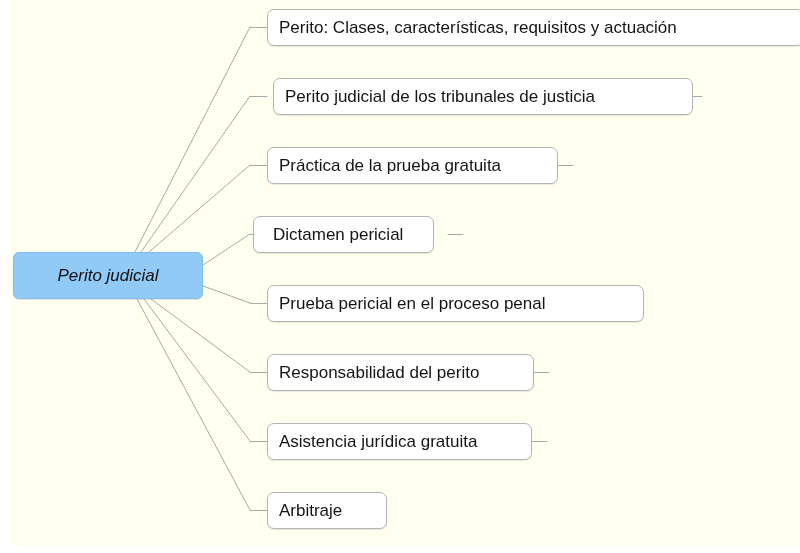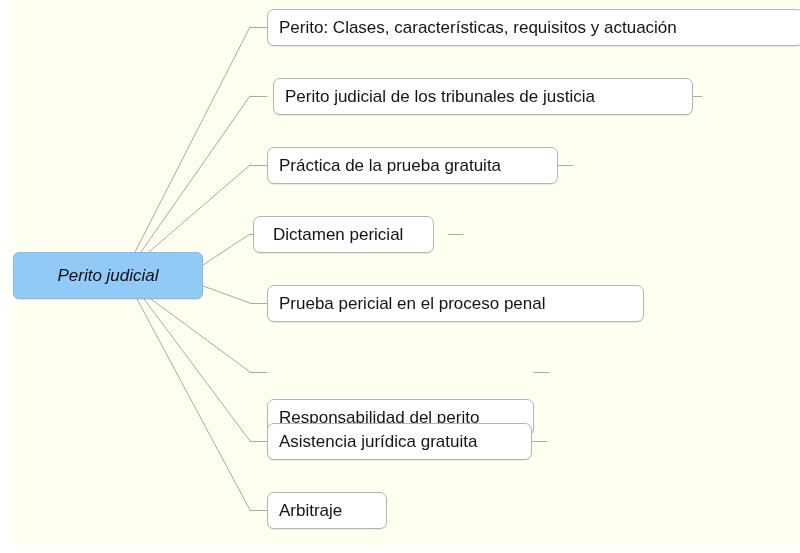--- a/index.html
+++ b/index.html
@@ -112,21 +112,21 @@
       </div>
       <div class="node node-child" style="left: 257px; top: 147px; width: 291px; height: 37px;">
         <span class="node-label">Práctica de la prueba gratuita</span>
       </div>
       <div class="node node-child" style="left: 243px; top: 216px; width: 181px; height: 37px; padding-left: 19px;">
         <span class="node-label">Dictamen pericial</span>
       </div>
       <div class="node node-child" style="left: 257px; top: 285px; width: 377px; height: 37px;">
         <span class="node-label">Prueba pericial en el proceso penal</span>
       </div>
-      <div class="node node-child" style="left: 257px; top: 354px; width: 267px; height: 37px; margin-top: 45px;">
+      <div class="node node-child" style="left: 257px; top: 354px; width: 267px; height: 37px;">
         <span class="node-label">Responsabilidad del perito</span>
       </div>
       <div class="node node-child" style="left: 257px; top: 423px; width: 265px; height: 37px;">
         <span class="node-label">Asistencia jurídica gratuita</span>
       </div>
       <div class="node node-child" style="left: 257px; top: 492px; width: 120px; height: 37px;">
         <span class="node-label">Arbitraje</span>
       </div>
     </div>
 

